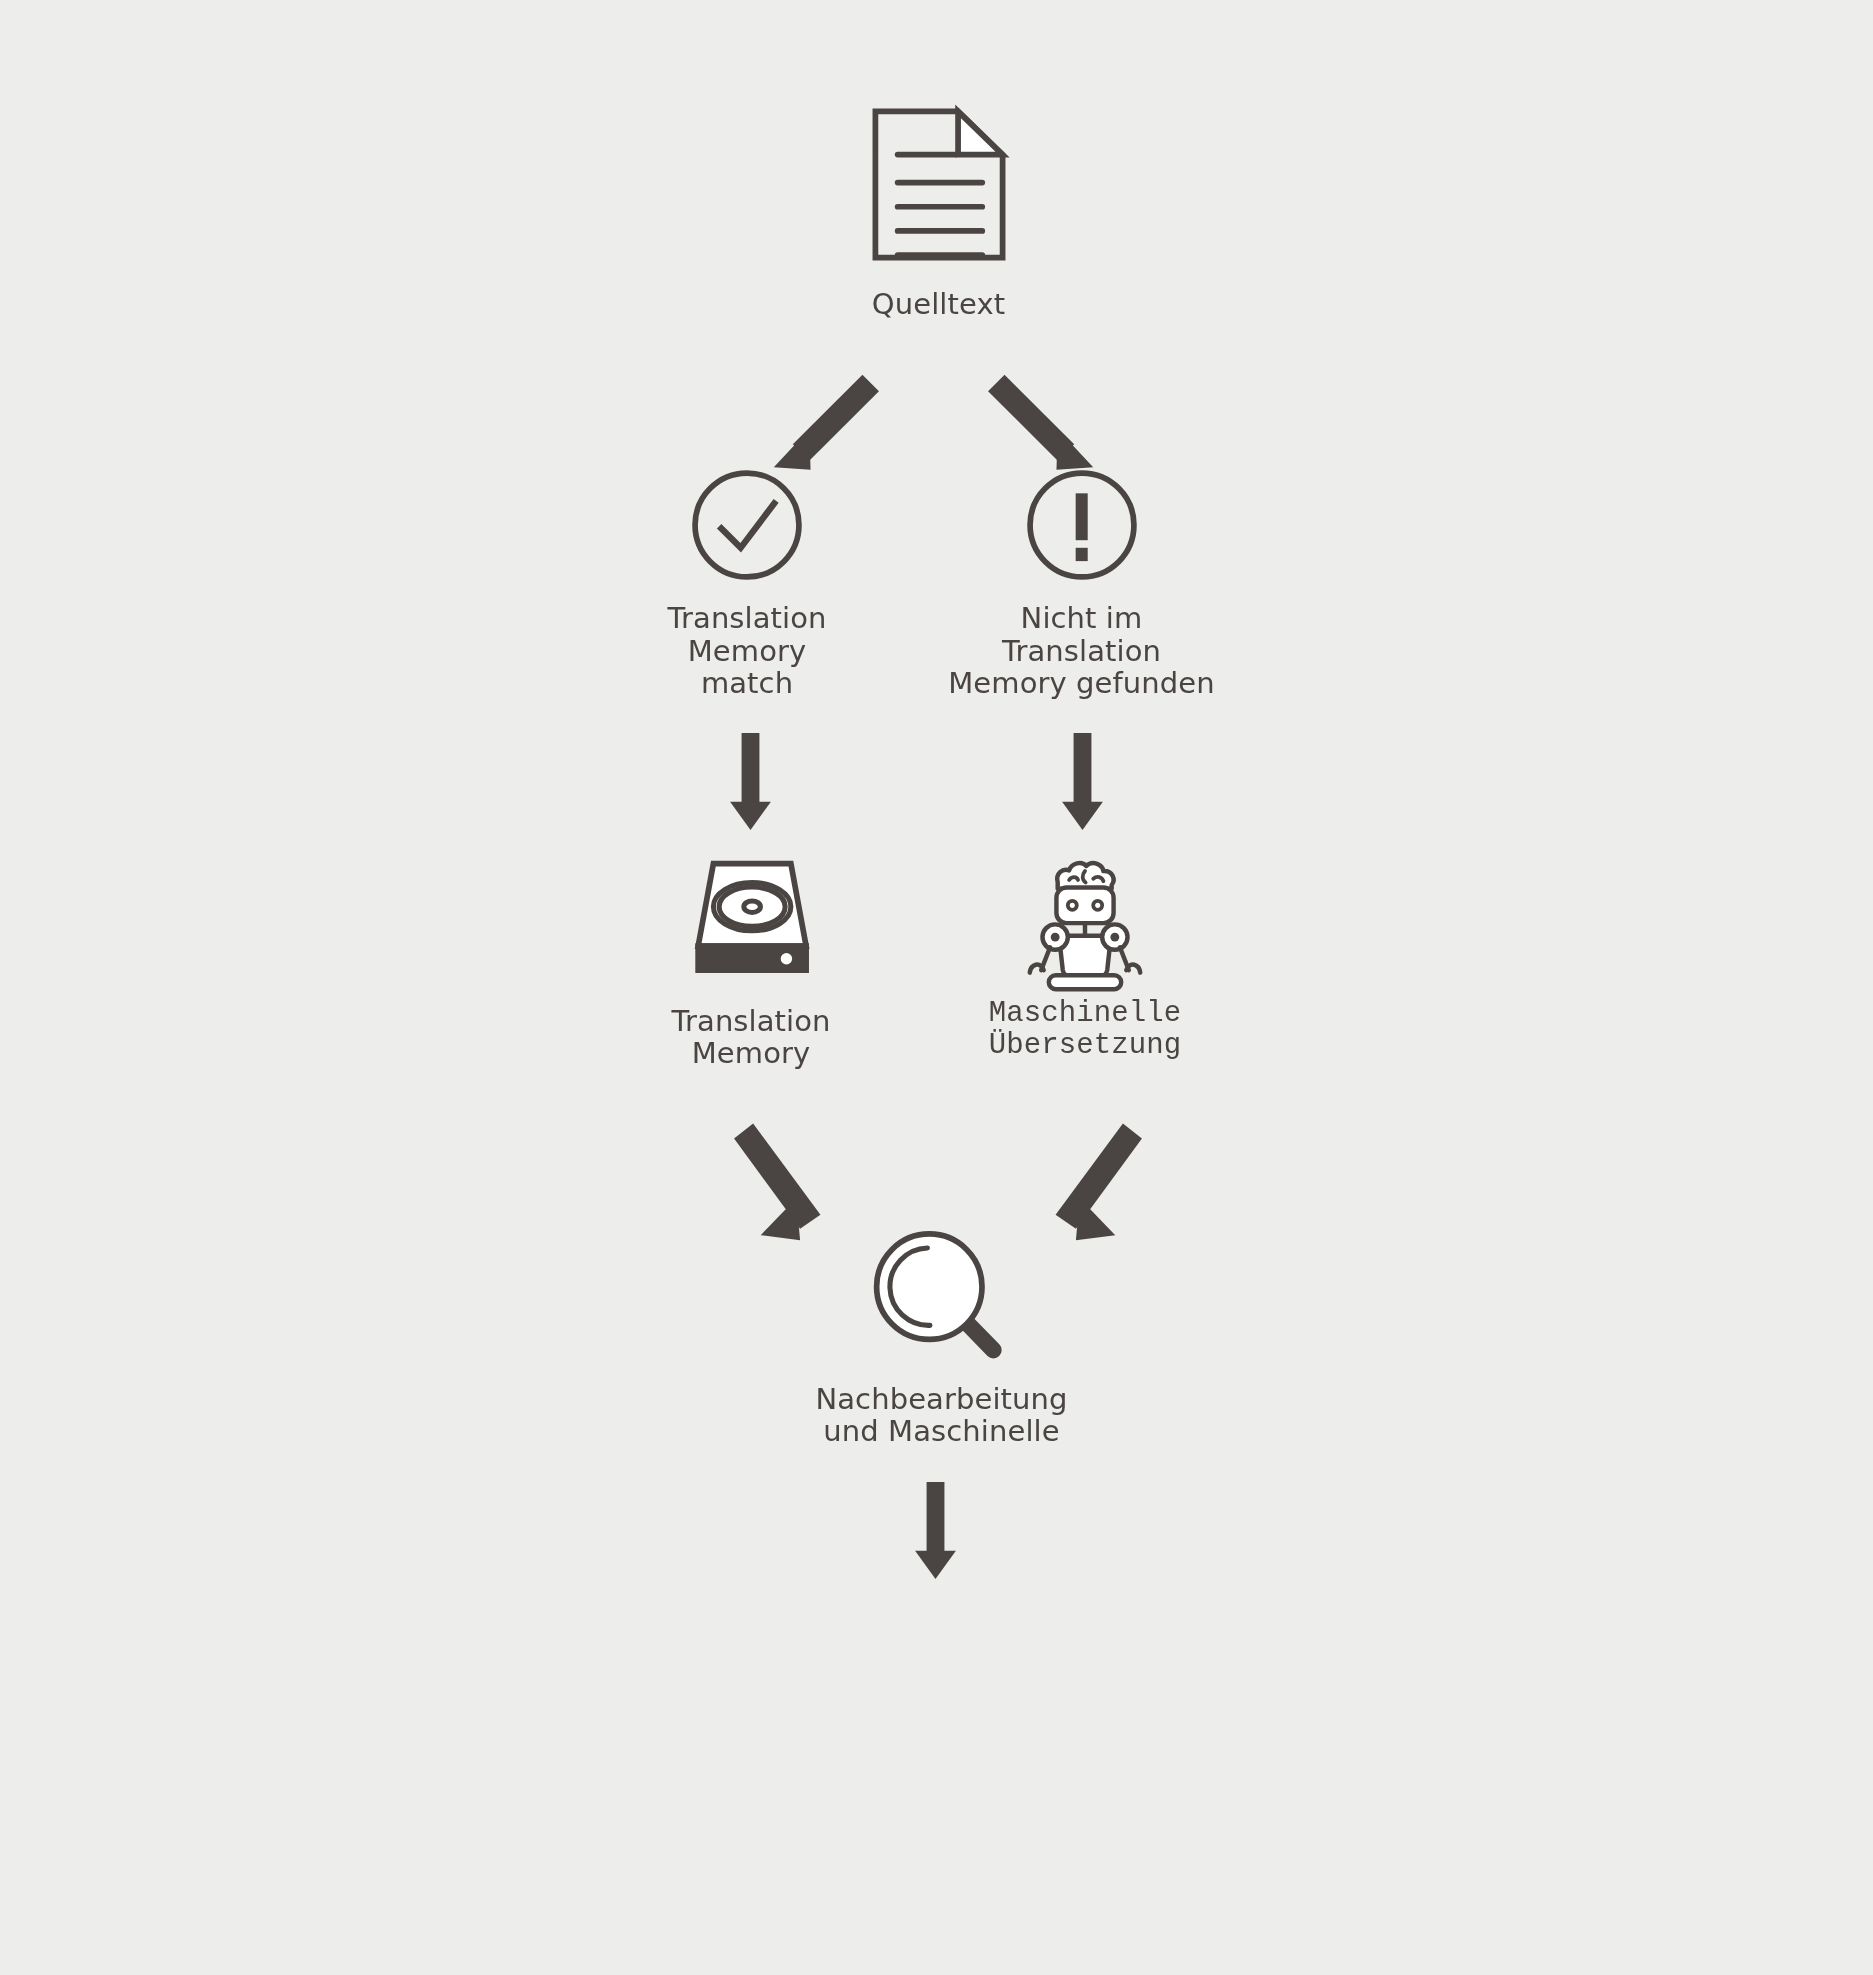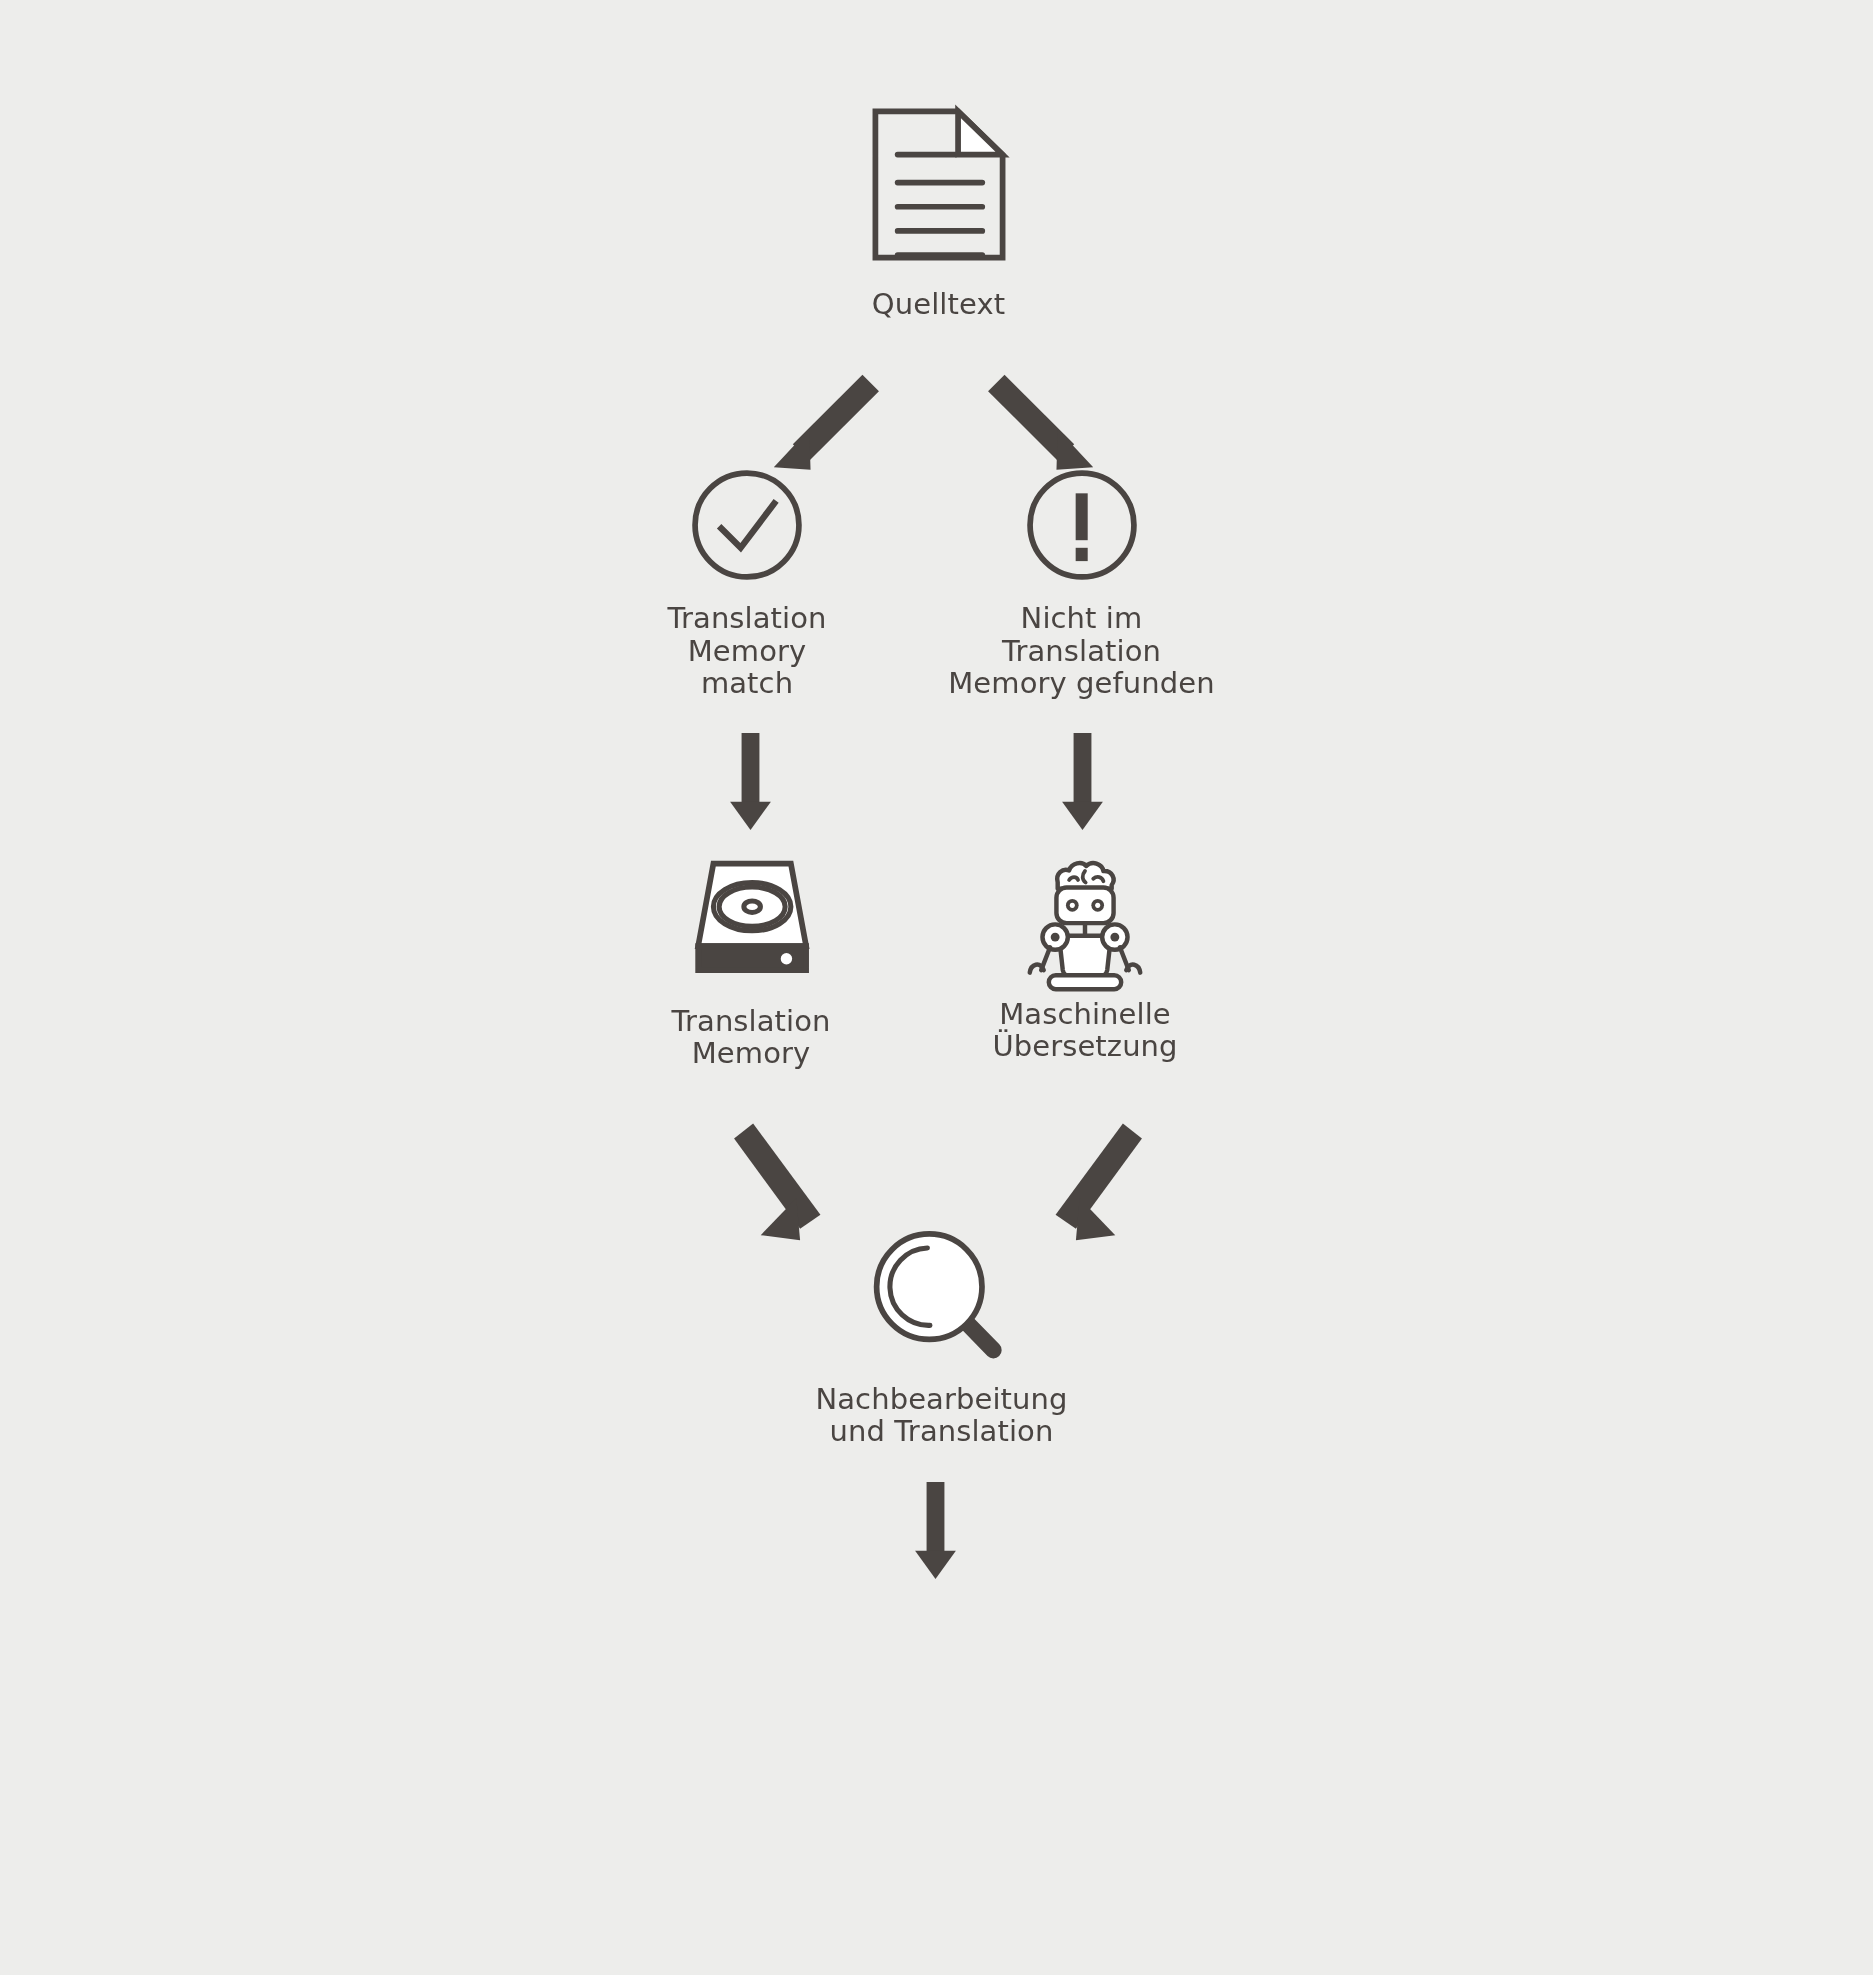--- a/index.html
+++ b/index.html
@@ -188,21 +188,21 @@
         </g>
 
         <g fill="none" stroke="#4a4542" stroke-width="7" stroke-linecap="round">
           <path d="M50 150 L36 186"></path>
           <path d="M160 150 L174 186"></path>
           <path d="M18 190 C20 176, 34 172, 40 186"></path>
           <path d="M192 190 C190 176, 176 172, 170 186"></path>
         </g>
       </svg>
     </span>
-    <span class="label" style="margin-top:19px;">Maschinelle
+    <span class="label" style="margin-top:19px;font-family:Liberation Mono, monospace;">Maschinelle
 Übersetzung</span>
   </div>
 
   <div style="position:absolute; left:725px; top:1131px;">
     <svg width="121" height="127" viewBox="0 0 190 200">
       <g fill="#4a4542">
         <polygon points="14,12 44,-12 150,132 118,154"></polygon>
         <polygon points="112,106 118,172 56,164"></polygon>
       </g>
     </svg>
@@ -222,21 +222,21 @@
       <svg width="146" height="137" viewBox="0 0 230 215" aria-hidden="true">
 
         <line x1="152" y1="147" x2="196" y2="192" stroke="#4a4542" stroke-width="26" stroke-linecap="round"></line>
 
         <circle cx="95" cy="92" r="83" fill="#ffffff" stroke="#4a4542" stroke-width="9"></circle>
 
         <path d="M92 31 A61 61 0 1 0 96 153" fill="none" stroke="#4a4542" stroke-width="8" stroke-linecap="round"></path>
       </svg>
     </span>
     <span class="label" style="margin-top:18px;">Nachbearbeitung
-und Translation</span>
+und Maschinelle</span>
   </div>
 
   <div style="position:absolute; left:910px; top:1482px;">
     <svg width="51" height="102" viewBox="0 0 80 160">
       <g fill="#4a4542">
         <rect x="26" y="0" width="28" height="112"></rect>
         <polygon points="8,108 72,108 40,152"></polygon>
       </g>
     </svg>
   </div>

